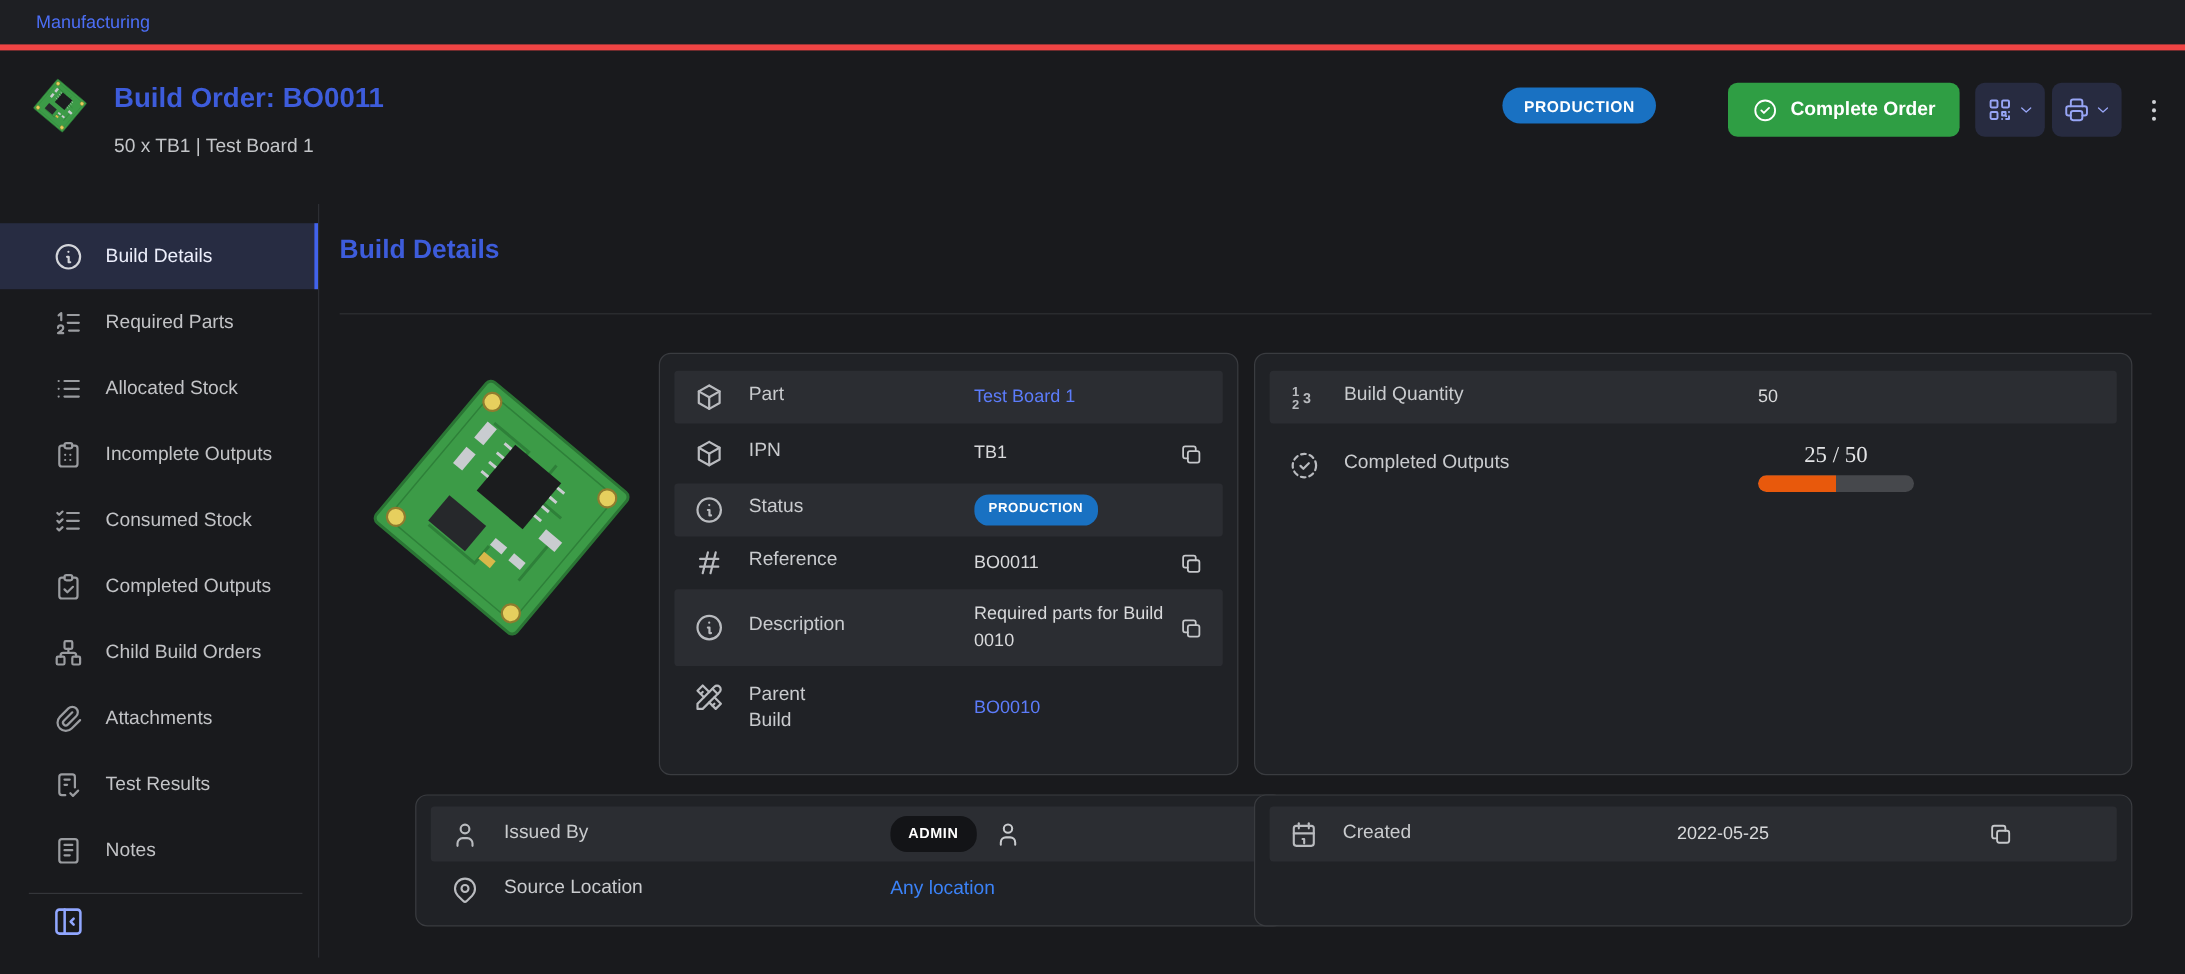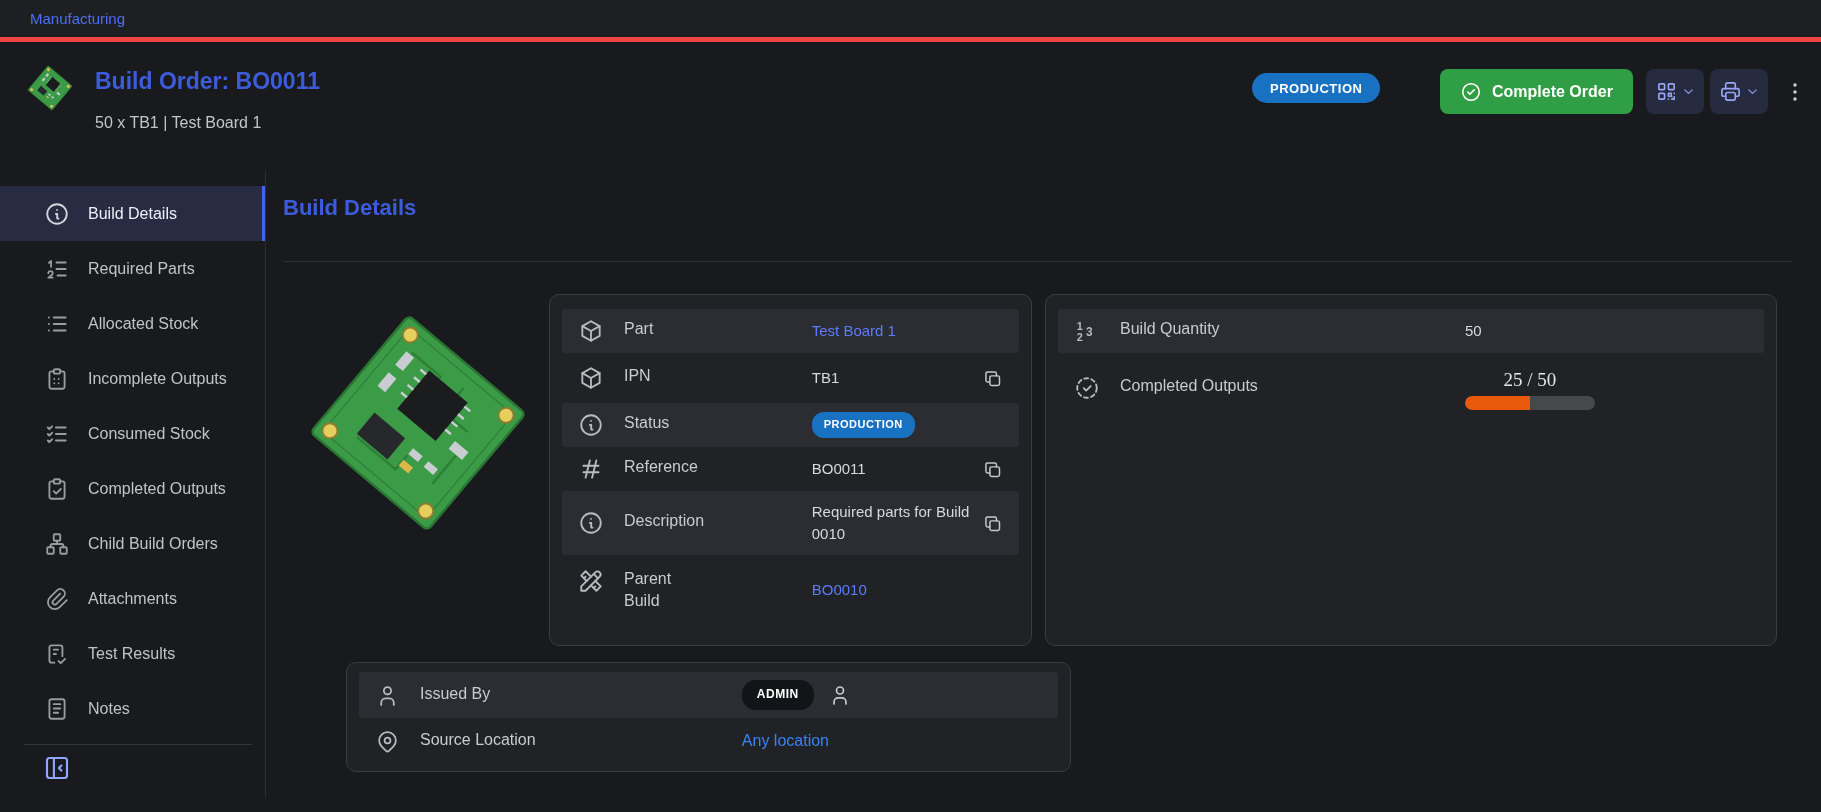--- a/index.html
+++ b/index.html
@@ -536,14 +536,32 @@
             <use href="#i-pin"></use>
           </svg>
         <span class="rlabel">Source Location</span>
       </div>
       <div class="val">
           <span class="danger-text">Any location</span>
         </div>
     </div>
   </div>
 
+  <div class="card card-created">
+    <div class="irow striped" style="min-height:46px;">
+      <div class="lab">
+        <svg class="ic" width="25" height="25" viewBox="0 0 24 24">
+            <use href="#i-cal"></use>
+          </svg>
+        <span class="rlabel">Created</span>
+      </div>
+      <div class="val">
+          <span>2022-05-25</span>
+        <button class="copy-btn" style="margin-right:70px;">
+            <svg class="ic" width="22" height="22" viewBox="0 0 24 24">
+              <use href="#i-copy"></use>
+            </svg>
+          </button>
+      </div>
+    </div>
+  </div>
 
 </div>
 
 </body></html>

